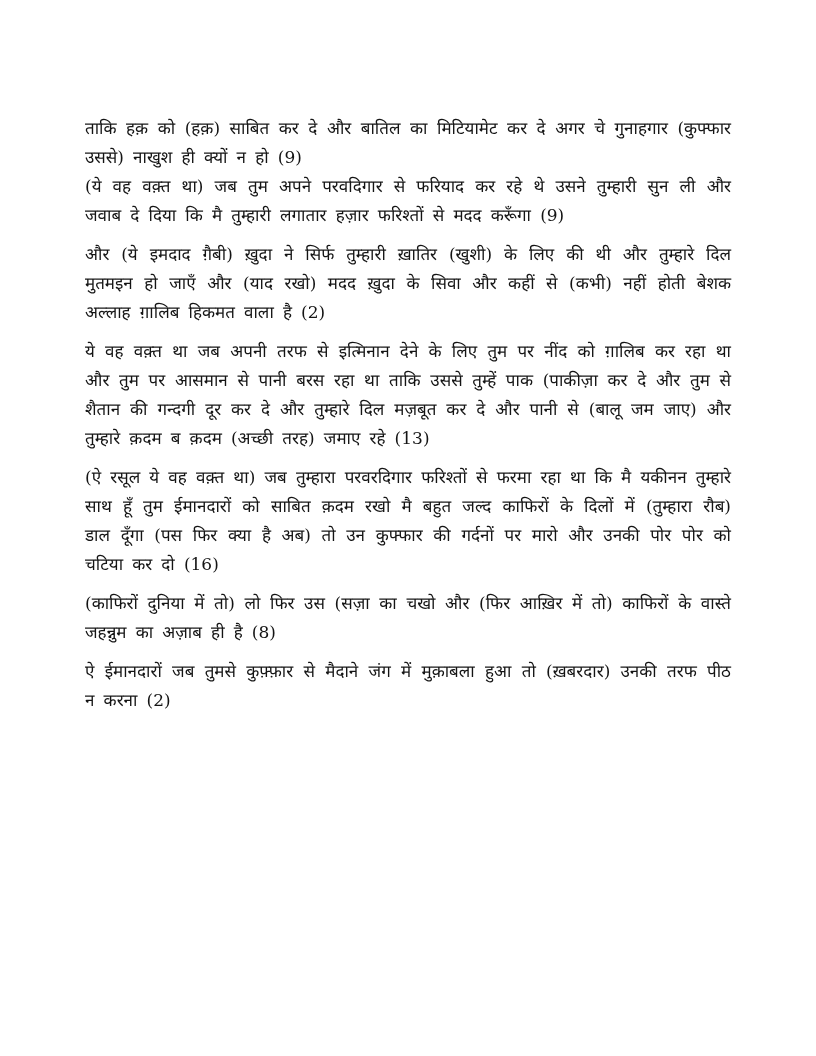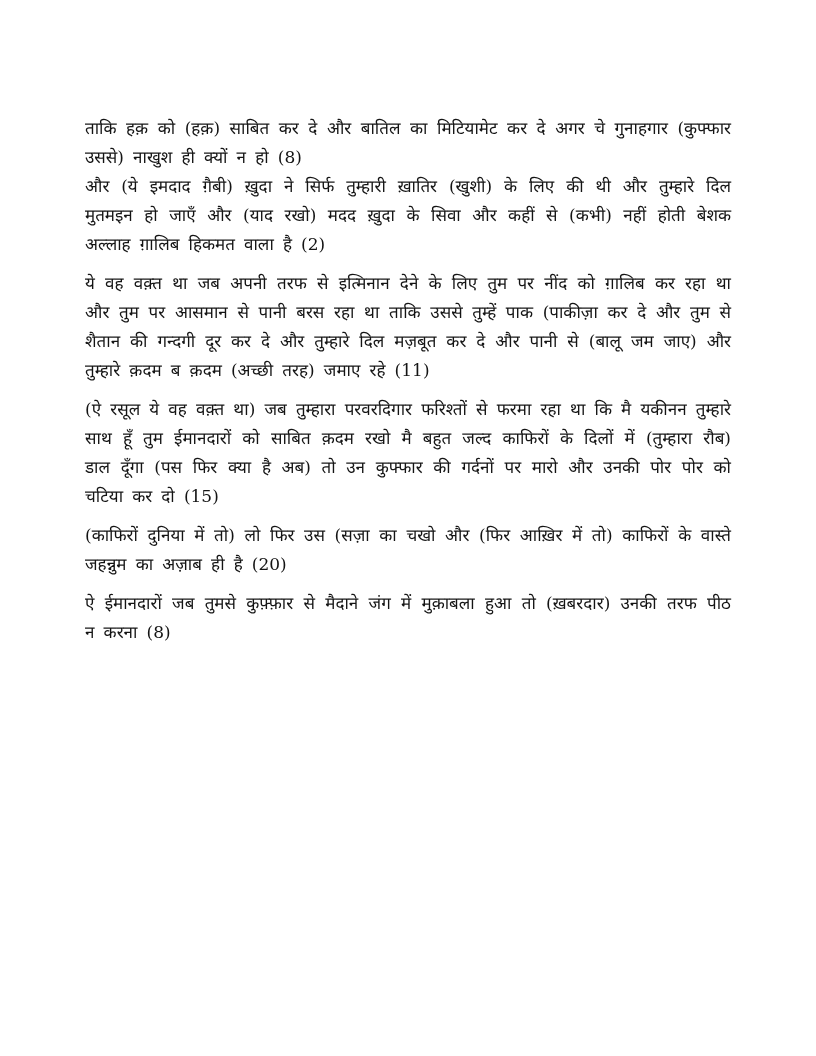--- a/index.html
+++ b/index.html
@@ -28,19 +28,20 @@
     word-spacing: 0.22em;
   }
   .verse.tight {
     margin-bottom: 0;
   }
 </style>
 </head>
 <body>
 
 <div class="page" lang="hi">
-  <p class="verse tight">ताकि हक़ को (हक़) साबित कर दे और बातिल का मिटियामेट कर दे अगर चे गुनाहगार (कुफ्फार उससे) नाखुश ही क्यों न हो (8)</p>
+  <p class="verse tight">ताकि हक़ को (हक़) साबित कर दे और बातिल का मिटियामेट कर दे अगर चे गुनाहगार (कुफ्फार उससे) नाखुश ही क्यों न हो (9)</p>
+  <p class="verse">(ये वह वक़्त था) जब तुम अपने परवदिगार से फरियाद कर रहे थे उसने तुम्हारी सुन ली और जवाब दे दिया कि मै तुम्हारी लगातार हज़ार फरिश्तों से मदद करूँगा (9)</p>
   <p class="verse">और (ये इमदाद ग़ैबी) ख़ुदा ने सिर्फ तुम्हारी ख़ातिर (खुशी) के लिए की थी और तुम्हारे दिल मुतमइन हो जाएँ और (याद रखो) मदद ख़ुदा के सिवा और कहीं से (कभी) नहीं होती बेशक अल्लाह ग़ालिब हिकमत वाला है (2)</p>
-  <p class="verse">ये वह वक़्त था जब अपनी तरफ से इत्मिनान देने के लिए तुम पर नींद को ग़ालिब कर रहा था और तुम पर आसमान से पानी बरस रहा था ताकि उससे तुम्हें पाक (पाकीज़ा कर दे और तुम से शैतान की गन्दगी दूर कर दे और तुम्हारे दिल मज़बूत कर दे और पानी से (बालू जम जाए) और तुम्हारे क़दम ब क़दम (अच्छी तरह) जमाए रहे (11)</p>
-  <p class="verse">(ऐ रसूल ये वह वक़्त था) जब तुम्हारा परवरदिगार फरिश्तों से फरमा रहा था कि मै यकीनन तुम्हारे साथ हूँ तुम ईमानदारों को साबित क़दम रखो मै बहुत जल्द काफिरों के दिलों में (तुम्हारा रौब) डाल दूँगा (पस फिर क्या है अब) तो उन कुफ्फार की गर्दनों पर मारो और उनकी पोर पोर को चटिया कर दो (15)</p>
-  <p class="verse">(काफिरों दुनिया में तो) लो फिर उस (सज़ा का चखो और (फिर आख़िर में तो) काफिरों के वास्ते जहन्नुम का अज़ाब ही है (20)</p>
-  <p class="verse">ऐ ईमानदारों जब तुमसे कुफ़्फ़ार से मैदाने जंग में मुक़ाबला हुआ तो (ख़बरदार) उनकी तरफ पीठ न करना (8)</p>
+  <p class="verse">ये वह वक़्त था जब अपनी तरफ से इत्मिनान देने के लिए तुम पर नींद को ग़ालिब कर रहा था और तुम पर आसमान से पानी बरस रहा था ताकि उससे तुम्हें पाक (पाकीज़ा कर दे और तुम से शैतान की गन्दगी दूर कर दे और तुम्हारे दिल मज़बूत कर दे और पानी से (बालू जम जाए) और तुम्हारे क़दम ब क़दम (अच्छी तरह) जमाए रहे (13)</p>
+  <p class="verse">(ऐ रसूल ये वह वक़्त था) जब तुम्हारा परवरदिगार फरिश्तों से फरमा रहा था कि मै यकीनन तुम्हारे साथ हूँ तुम ईमानदारों को साबित क़दम रखो मै बहुत जल्द काफिरों के दिलों में (तुम्हारा रौब) डाल दूँगा (पस फिर क्या है अब) तो उन कुफ्फार की गर्दनों पर मारो और उनकी पोर पोर को चटिया कर दो (16)</p>
+  <p class="verse">(काफिरों दुनिया में तो) लो फिर उस (सज़ा का चखो और (फिर आख़िर में तो) काफिरों के वास्ते जहन्नुम का अज़ाब ही है (8)</p>
+  <p class="verse">ऐ ईमानदारों जब तुमसे कुफ़्फ़ार से मैदाने जंग में मुक़ाबला हुआ तो (ख़बरदार) उनकी तरफ पीठ न करना (2)</p>
 </div>
 
 </body></html>

